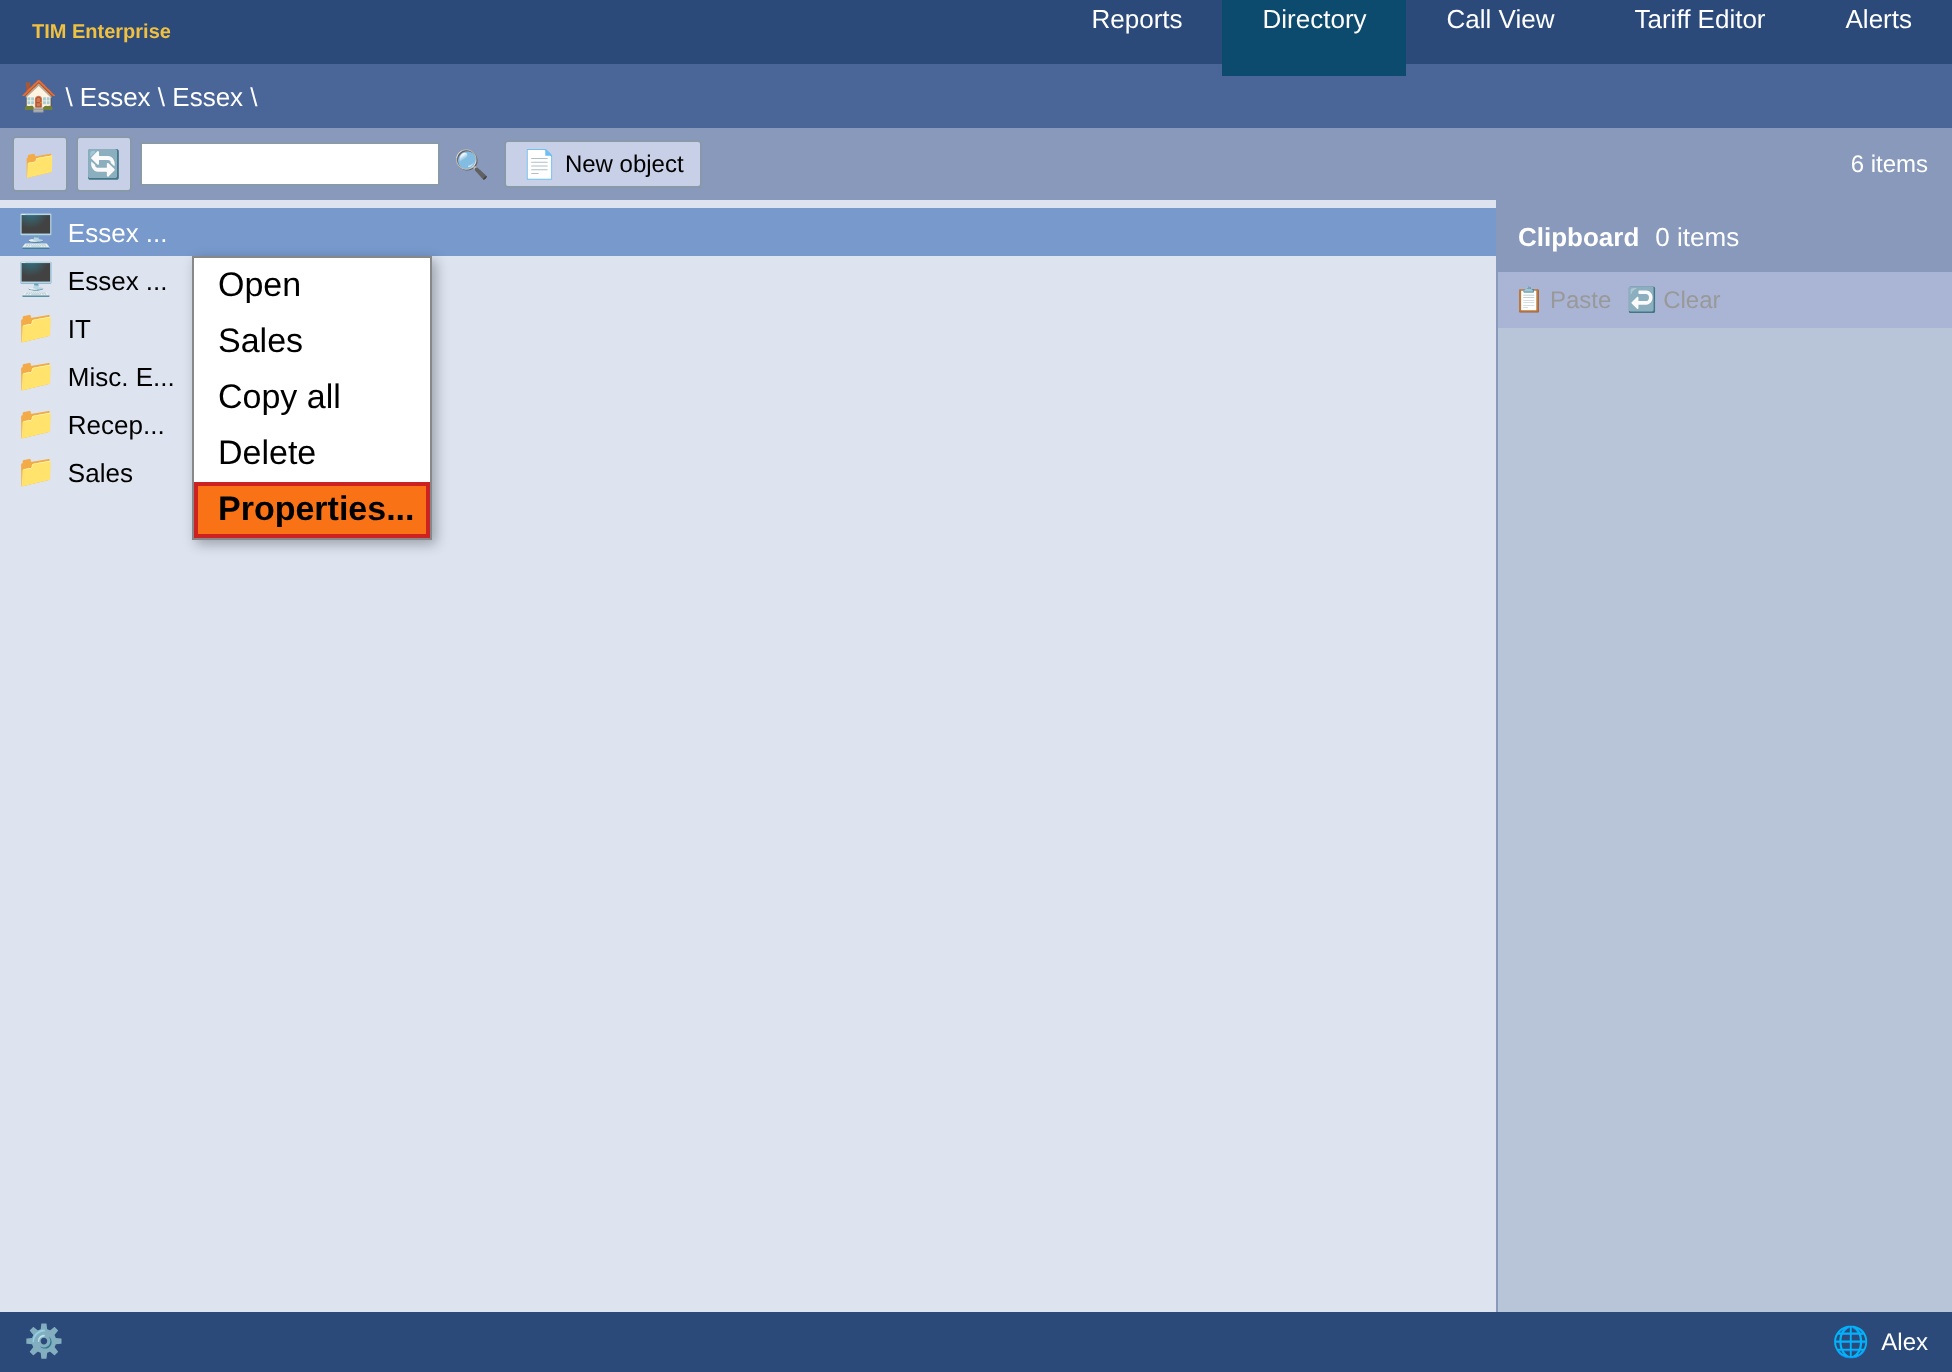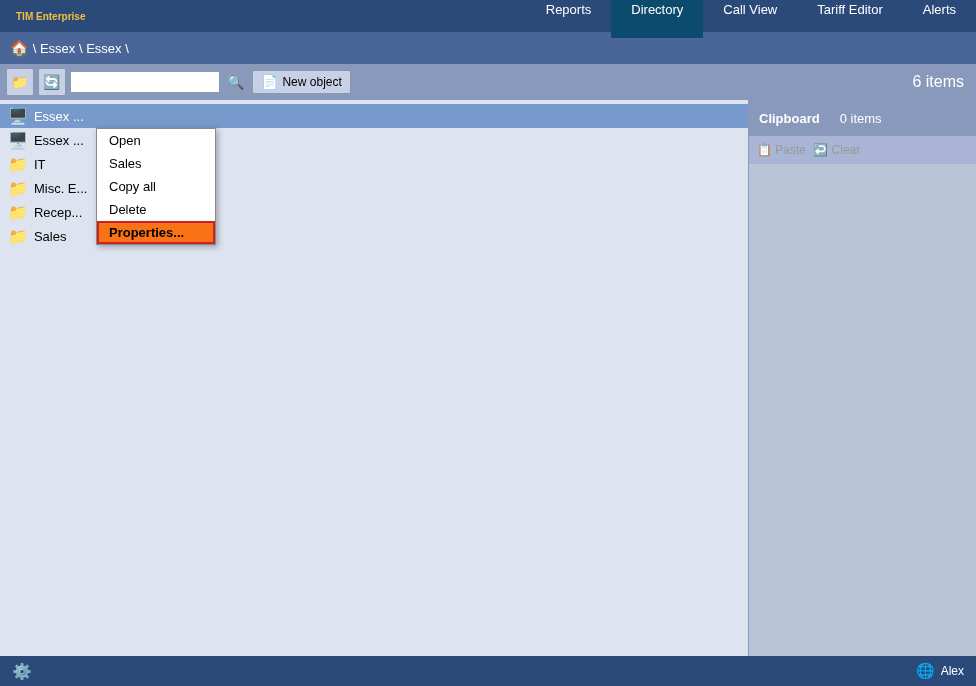--- a/index.html
+++ b/index.html
@@ -46,21 +46,21 @@
     #toolbar .search-icon-btn {
       width: 24px; height: 24px; display: flex; align-items: center; justify-content: center;
       cursor: pointer; font-size: 14px; color: #333;
     }
     #toolbar .new-obj-btn {
       display: flex; align-items: center; gap: 4px;
       background: #c8d0e8; border: 1px solid #8899aa; cursor: pointer;
       padding: 2px 8px; height: 24px; font-size: 12px; border-radius: 2px;
     }
     #toolbar .new-obj-icon { font-size: 14px; }
-    #toolbar .item-count { margin-left: auto; color: white; font-size: 16px; margin-right: 6px; }
+    #toolbar .item-count { margin-left: auto; color: white; font-size: 12px; margin-right: 6px; }
 
     
     #main {
       display: flex; height: calc(686px - 32px - 32px - 36px - 30px);
     }
 
     
     #file-list {
       flex: 1; background: #dde4f0; overflow-y: auto; padding: 4px 0;
     }
@@ -73,35 +73,35 @@
     .folder-icon { color: #e8b000; }
     .server-icon { color: #cc4444; }
 
     
     #context-menu {
       position: absolute; top: 128px; left: 96px;
       background: white; border: 1px solid #888; box-shadow: 2px 2px 6px rgba(0,0,0,0.3);
       width: 120px; z-index: 100;
     }
     .ctx-item {
-      padding: 4px 12px; cursor: pointer; font-size: 13px; white-space: nowrap;
+      padding: 4px 12px; cursor: pointer; font-size: 17px; white-space: nowrap;
     }
     .ctx-item.highlighted {
       background: #f97316; border: 2px solid #cc2222;
       padding: 2px 10px; font-weight: bold;
     }
 
     
     #clipboard-panel {
       width: 228px; background: #aab5d5; border-left: 1px solid #8899bb;
       display: flex; flex-direction: column;
     }
     #clipboard-header {
       background: #8899bb; height: 36px; display: flex; align-items: center;
-      padding: 0 10px; color: white; font-size: 13px; gap: 20px;
+      padding: 0 10px; color: white; font-size: 13px; gap: 8px;
     }
     #clipboard-header .cb-title { font-weight: bold; }
     #clipboard-header .cb-count { }
     #clipboard-actions {
       display: flex; align-items: center; padding: 4px 8px; gap: 8px;
       background: #aab5d5; height: 28px;
     }
     .cb-action-btn {
       display: flex; align-items: center; gap: 3px; cursor: pointer;
       color: #555; font-size: 12px;

